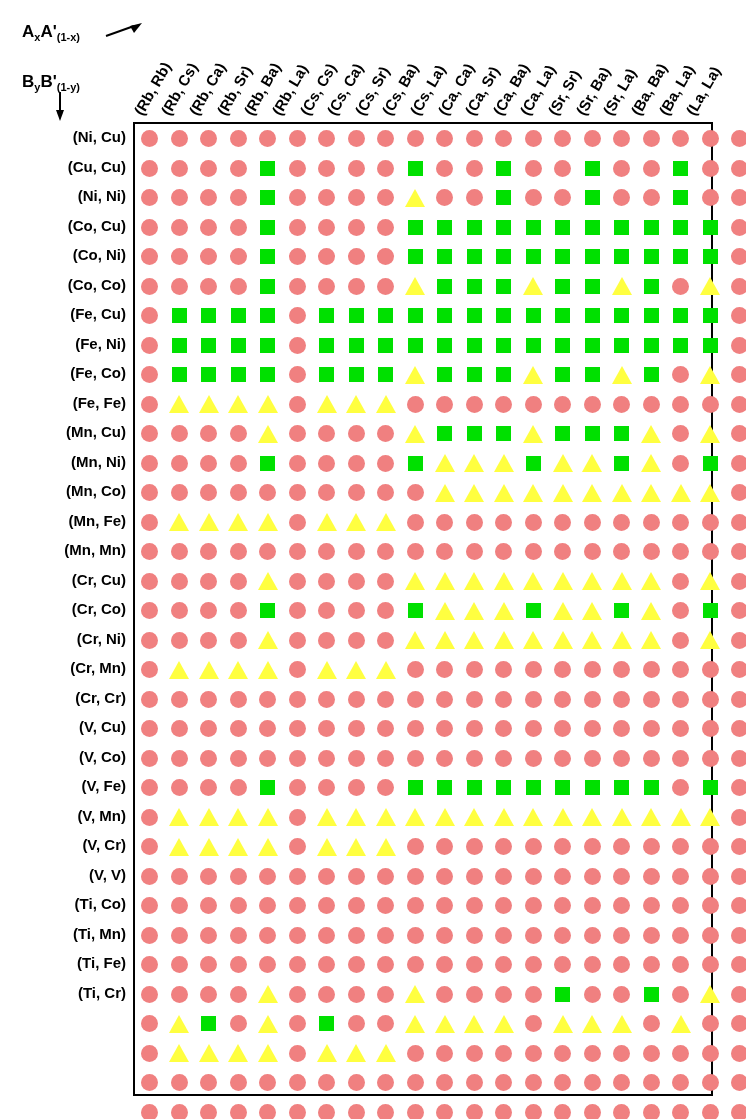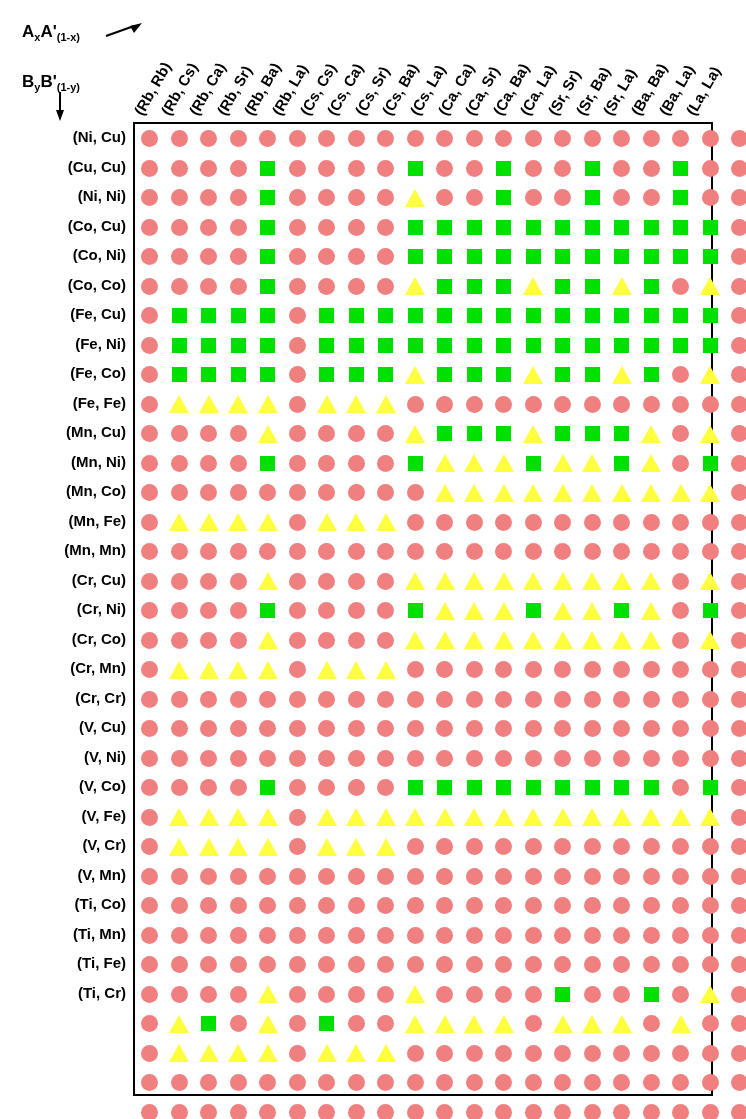--- a/index.html
+++ b/index.html
@@ -87,30 +87,30 @@
       <div class="rowlabel">(Fe, Cu)</div>
       <div class="rowlabel">(Fe, Ni)</div>
       <div class="rowlabel">(Fe, Co)</div>
       <div class="rowlabel">(Fe, Fe)</div>
       <div class="rowlabel">(Mn, Cu)</div>
       <div class="rowlabel">(Mn, Ni)</div>
       <div class="rowlabel">(Mn, Co)</div>
       <div class="rowlabel">(Mn, Fe)</div>
       <div class="rowlabel">(Mn, Mn)</div>
       <div class="rowlabel">(Cr, Cu)</div>
+      <div class="rowlabel">(Cr, Co)</div>
       <div class="rowlabel">(Cr, Ni)</div>
-      <div class="rowlabel">(Cr, Co)</div>
       <div class="rowlabel">(Cr, Mn)</div>
       <div class="rowlabel">(Cr, Cr)</div>
       <div class="rowlabel">(V, Cu)</div>
-      <div class="rowlabel">(V, Ni)</div>
       <div class="rowlabel">(V, Co)</div>
       <div class="rowlabel">(V, Fe)</div>
+      <div class="rowlabel">(V, Mn)</div>
       <div class="rowlabel">(V, Cr)</div>
-      <div class="rowlabel">(V, Mn)</div>
+      <div class="rowlabel">(V, V)</div>
       <div class="rowlabel">(Ti, Co)</div>
       <div class="rowlabel">(Ti, Mn)</div>
       <div class="rowlabel">(Ti, Fe)</div>
       <div class="rowlabel">(Ti, Cr)</div>
     </div>
   <div id="grid">
       <div class="grow">
         <div class="gcell">
           <div class="m m-circle" style="background: rgb(240, 128, 128);"></div>
         </div>

